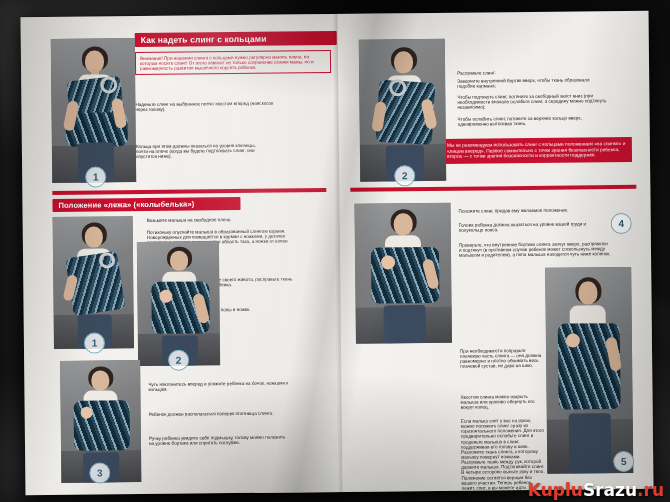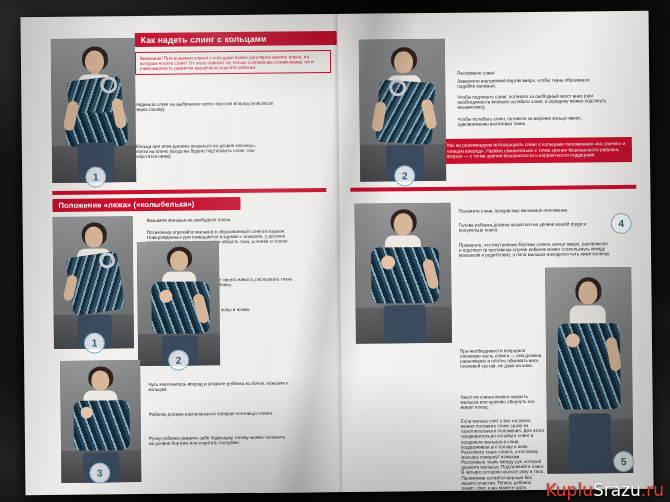--- a/index.html
+++ b/index.html
@@ -68,21 +68,21 @@
   .sling2{position:absolute;background:
       repeating-linear-gradient(70deg,#24465c 0px,#24465c 3px,#86a7b6 3px,#86a7b6 5px,#142b39 5px,#142b39 9px);
     border-radius:8px;}
   .ring{position:absolute;border:3px solid #c9ccd0;border-radius:50%;background:transparent;}
   .babyface{position:absolute;border-radius:50%;background:#e7c4a8;}
 
   .num{position:absolute;width:19px;height:19px;border-radius:50%;border:1.5px solid #7fb4c9;
        color:#2b6077;font-size:10px;font-weight:bold;display:flex;align-items:center;justify-content:center;
        background:rgba(255,255,255,0.82);}
 
-  .wm{position:absolute;right:6px;bottom:2px;font-size:17px;font-weight:normal;z-index:60;
+  .wm{position:absolute;right:6px;bottom:2px;font-size:17px;font-weight:bold;z-index:60;
       font-family:"DejaVu Sans",sans-serif;}
   .wm .k{color:#e23b2e;} .wm .s{color:#ffffff;}
   .wm{text-shadow:0 1px 2px rgba(0,0,0,0.7);}
 </style>
 </head>
 <body>
 
 <div id="stage">
   <div class="bg"></div>
   <div class="bgfold" style="left:0;top:0;width:40px;height:502px;"></div>

